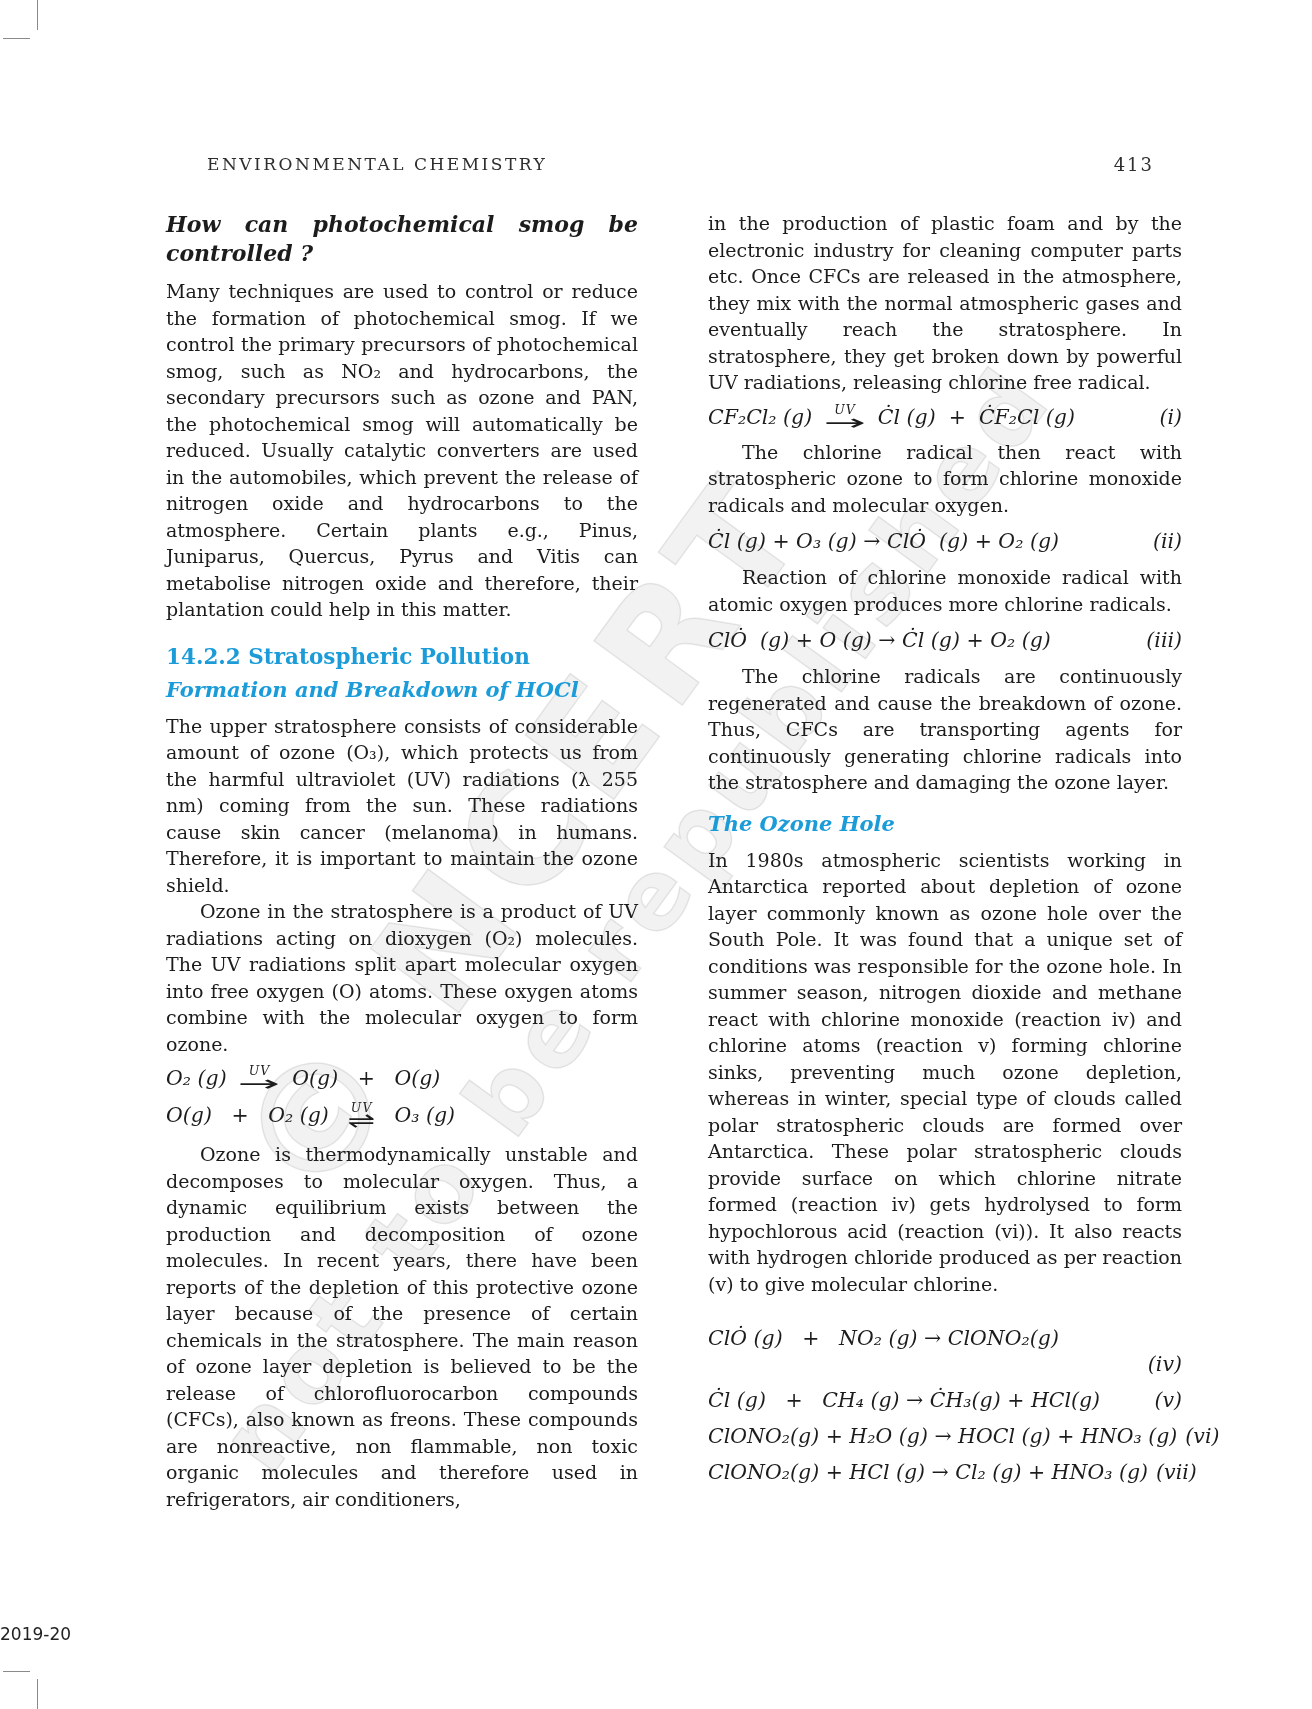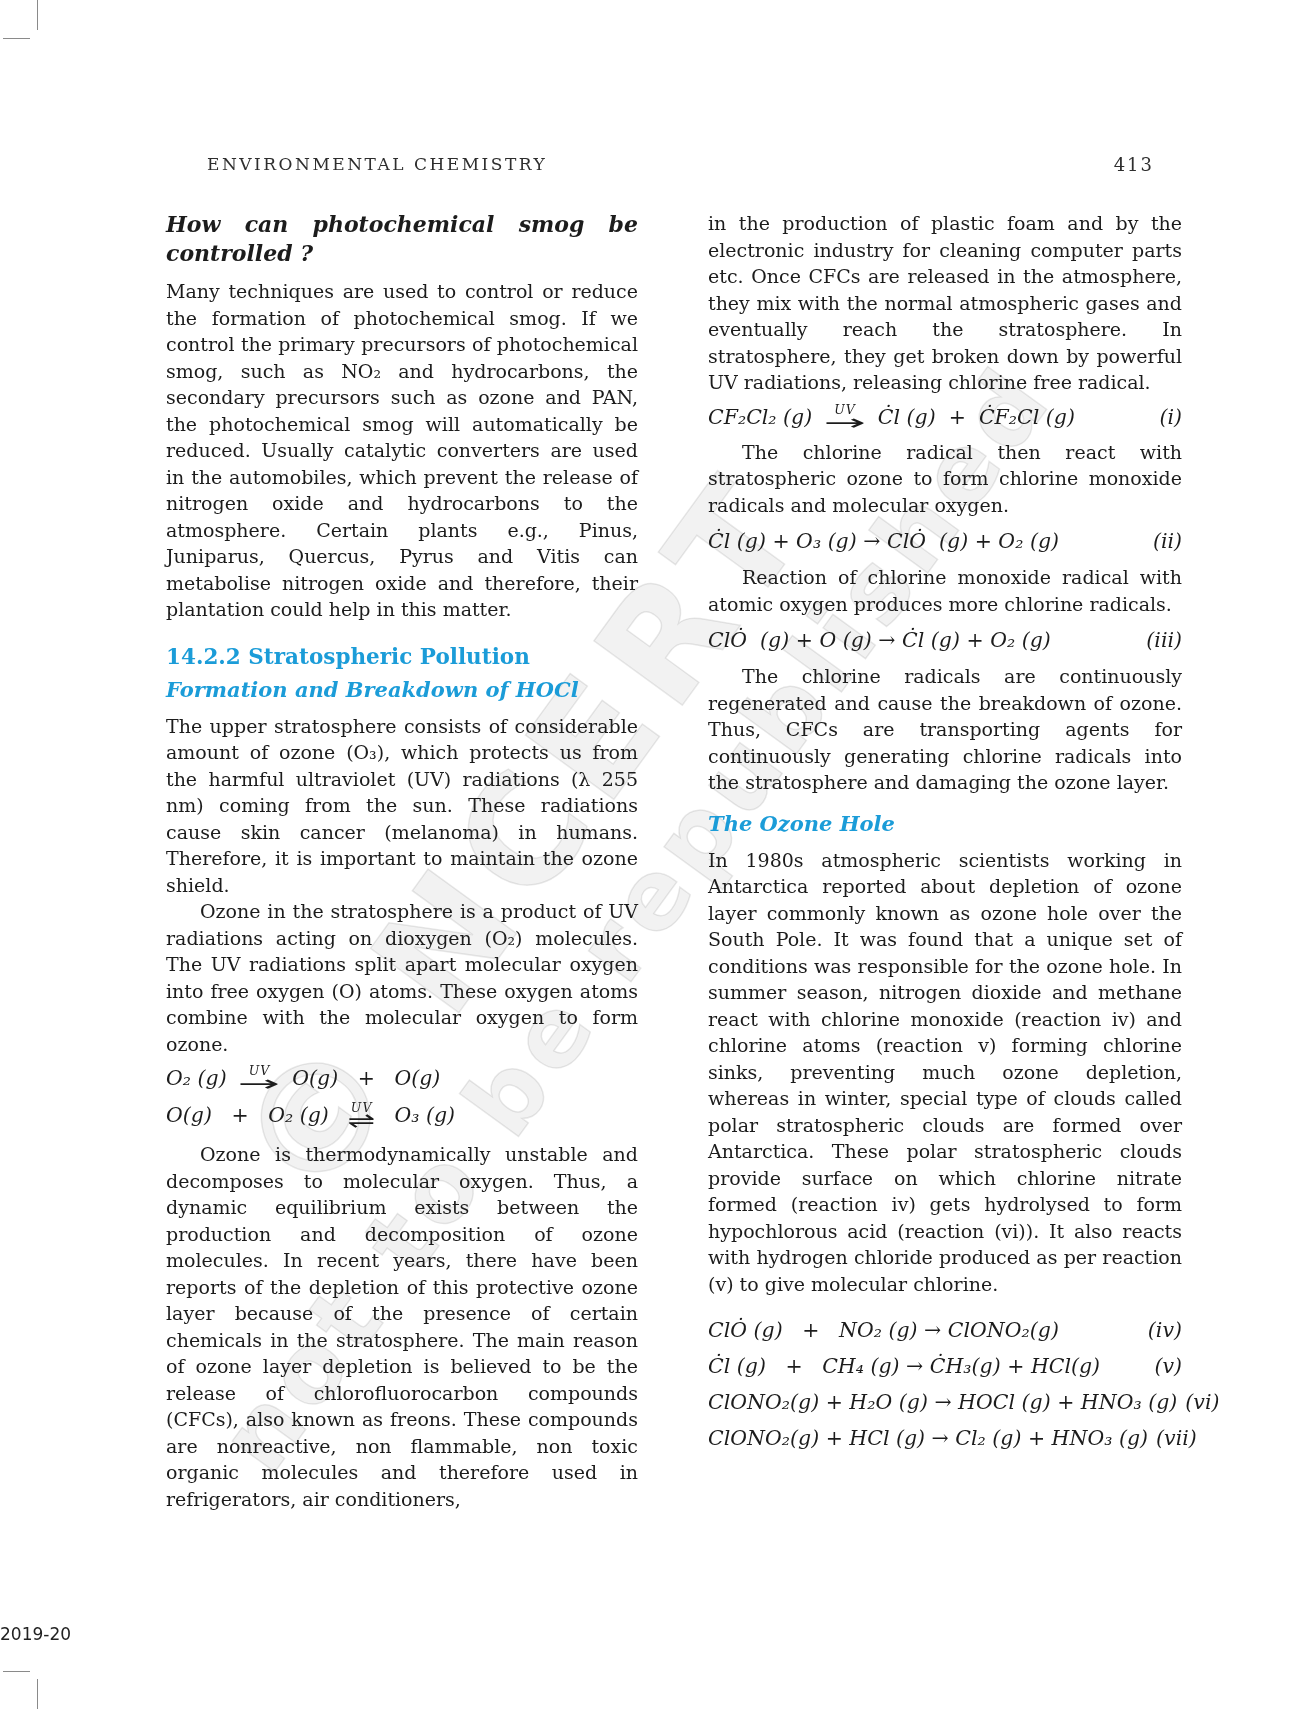--- a/index.html
+++ b/index.html
@@ -162,21 +162,21 @@
     <span class="eq-text">ClȮ  (g) + O (g) → Ċl (g) + O₂ (g)</span>
     <span class="eq-num">(iii)</span>
   </div>
 
   <p class="para indent">The chlorine radicals are continuously regenerated and cause the breakdown of ozone. Thus, CFCs are transporting agents for continuously generating chlorine radicals into the stratosphere and damaging the ozone layer.</p>
 
   <div class="sub-head" style="color:#1b9cd8;margin-top:14px;">The Ozone Hole</div>
 
   <p class="para">In 1980s atmospheric scientists working in Antarctica reported about depletion of ozone layer commonly known as ozone hole over the South Pole. It was found that a unique set of conditions was responsible for the ozone hole. In summer season, nitrogen dioxide and methane react with chlorine monoxide (reaction iv) and chlorine atoms (reaction v) forming chlorine sinks, preventing much ozone depletion, whereas in winter, special type of clouds called polar stratospheric clouds are formed over Antarctica. These polar stratospheric clouds provide surface on which chlorine nitrate formed (reaction iv) gets hydrolysed to form hypochlorous acid (reaction (vi)). It also reacts with hydrogen chloride produced as per reaction (v) to give molecular chlorine.</p>
 
-  <div class="equation" style="margin-top:20px;">
+  <div class="equation" style="margin-top:28px;flex-direction:column;">
     <span class="eq-text">ClȮ (g)   +   NO₂ (g) → ClONO₂(g)</span>
     <span class="eq-num">(iv)</span>
   </div>
   <div class="equation">
     <span class="eq-text">Ċl (g)   +   CH₄ (g) → ĊH₃(g) + HCl(g)</span>
     <span class="eq-num">(v)</span>
   </div>
   <div class="equation">
     <span class="eq-text">ClONO₂(g) + H₂O (g) → HOCl (g) + HNO₃ (g)</span>
     <span class="eq-num">(vi)</span>

